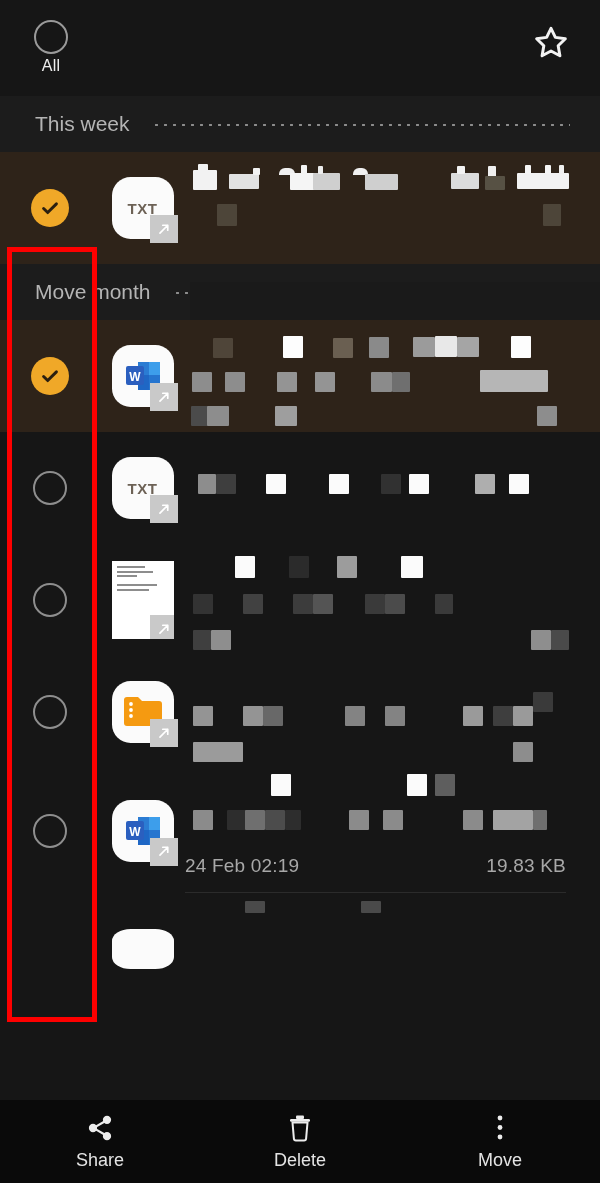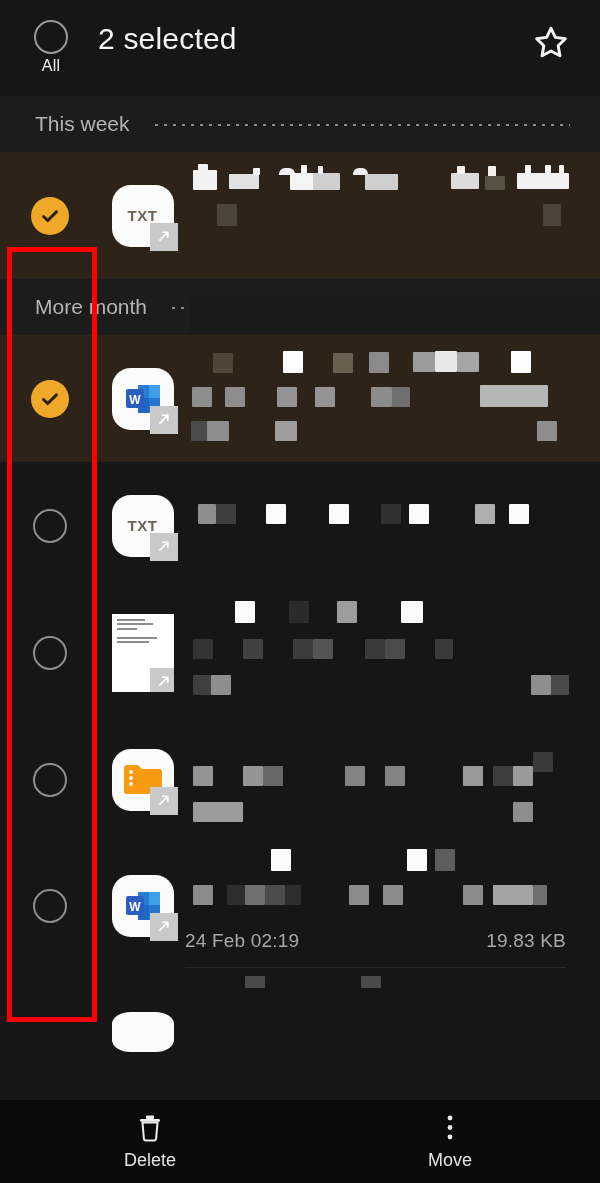--- a/index.html
+++ b/index.html
@@ -40,21 +40,21 @@
     position:relative; height:56px; background:#1c1c1c;
     display:flex; align-items:center; padding-left:35px;
   }
   .section .s-label { font-size:21px; color:#b4b4b4; white-space:nowrap; }
   .section .s-dots {
     flex:1; margin-left:22px; margin-right:30px; height:4px;
     background-image:radial-gradient(circle, #8d8d8d 1.1px, transparent 1.4px);
     background-size:9px 4px; background-repeat:repeat-x; background-position:0 1px;
   }
 
-  .row { position:relative; height:127px; background:#161616; display:flex; align-items:center; }
+  .row { position:relative; height:112px; background:#161616; display:flex; align-items:center; }
   .row.selected { background:#2e2319; }
   .row.short { height:125px; }
 
   .check-cell { width:100px; flex:0 0 100px; display:flex; justify-content:center; align-items:center; }
   .chk-off { width:34px; height:34px; border-radius:50%; border:2px solid #8e8e8e; }
   .chk-on {
     width:38px; height:38px; border-radius:50%; background:#f0a828;
     display:flex; align-items:center; justify-content:center;
   }
 
@@ -109,21 +109,20 @@
 
 <div class="screen">
 
   <div class="appbar">
 
     <div class="select-all">
       <div class="circle-outline"></div>
       <div class="lbl">All</div>
     </div>
 
-    <div class="title">2 selected</div>
 
     <div class="star-btn">
       <svg width="42" height="42" viewBox="0 0 24 24" fill="none" stroke="#f2f2f2" stroke-width="1.7" stroke-linejoin="round">
         <path d="M12 3.6l2.5 5.2 5.7.8-4.1 4 1 5.7-5.1-2.7-5.1 2.7 1-5.7-4.1-4 5.7-.8z"></path>
       </svg>
     </div>
   </div>
 
 
   <div class="list">
@@ -170,21 +169,21 @@
         <div class="blk" style="left:332px;top:21px;width:52px;height:16px;background:#f2f2f2;"></div>
         <div class="blk" style="left:340px;top:13px;width:6px;height:9px;background:#f5f5f5;"></div>
         <div class="blk" style="left:360px;top:13px;width:6px;height:9px;background:#f5f5f5;"></div>
         <div class="blk" style="left:374px;top:13px;width:5px;height:9px;background:#efefef;"></div>
         <div class="blk" style="left:32px;top:52px;width:20px;height:22px;background:#4d4539;"></div>
         <div class="blk" style="left:358px;top:52px;width:18px;height:22px;background:#4d4539;"></div>
       </div>
     </div>
 
     <div class="section">
-      <div class="s-label">More month</div>
+      <div class="s-label">Move month</div>
       <div class="s-dots"></div>
       <div class="blur-patch" style="left:190px;top:18px;right:0;bottom:-2px;"></div>
     </div>
 
     <div class="row selected">
       <div class="check-cell">
         <div class="chk-on">
           <svg width="22" height="22" viewBox="0 0 24 24" fill="none" stroke="#2b1f10" stroke-width="3.2" stroke-linecap="round" stroke-linejoin="round">
             <path d="M5 12.5l4.5 4.5L19 7.5"></path>
           </svg>
@@ -385,20 +384,31 @@
     </div>
 
   </div>
 
   <div class="annot"></div>
 
   <div class="bottombar">
 
 
 
+    <div class="bb-item">
+      <div class="bb-ico">
+        <svg width="28" height="28" viewBox="0 0 24 24" fill="none" stroke="#ececec" stroke-width="1.9" stroke-linecap="round" stroke-linejoin="round">
+          <circle cx="18" cy="5" r="2.6" fill="#ececec"></circle>
+          <circle cx="6" cy="12" r="2.6" fill="#ececec"></circle>
+          <circle cx="18" cy="19" r="2.6" fill="#ececec"></circle>
+          <path d="M8.4 10.8l7.2-4.2M8.4 13.2l7.2 4.2"></path>
+        </svg>
+      </div>
+      <div class="bb-label">Share</div>
+    </div>
 
     <div class="bb-item">
       <div class="bb-ico">
         <svg width="26" height="28" viewBox="0 0 26 28">
           <rect x="9" y="1.5" width="8" height="3.4" rx="1" fill="#ececec"></rect>
           <rect x="3" y="5" width="20" height="2.8" rx="1.2" fill="#ececec"></rect>
           <path d="M5.5 8.6h15l-1.4 16a2 2 0 01-2 1.8h-8.2a2 2 0 01-2-1.8z" fill="none" stroke="#ececec" stroke-width="2"></path>
         </svg>
       </div>
       <div class="bb-label">Delete</div>

